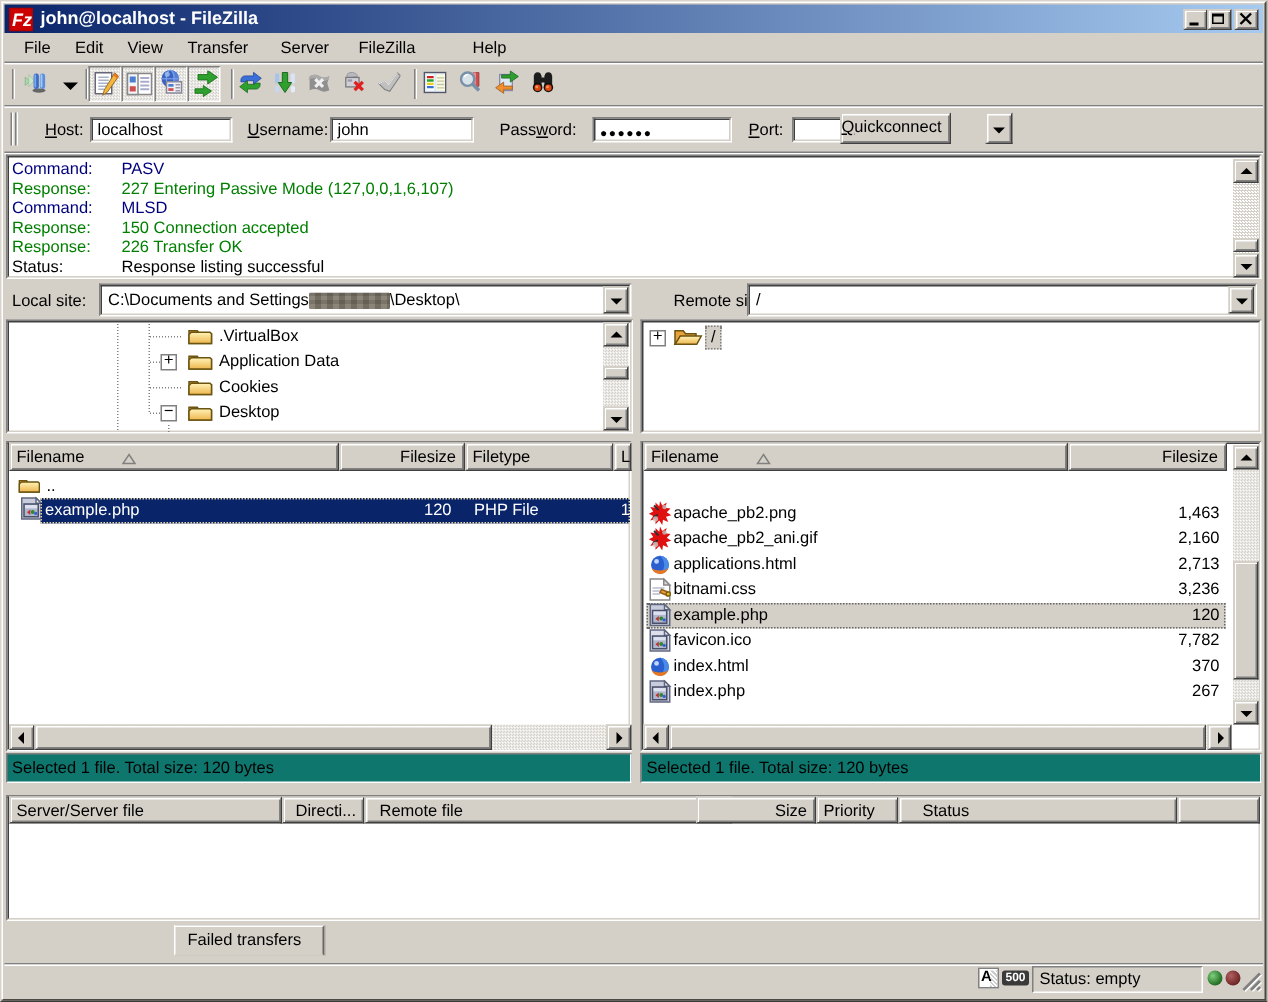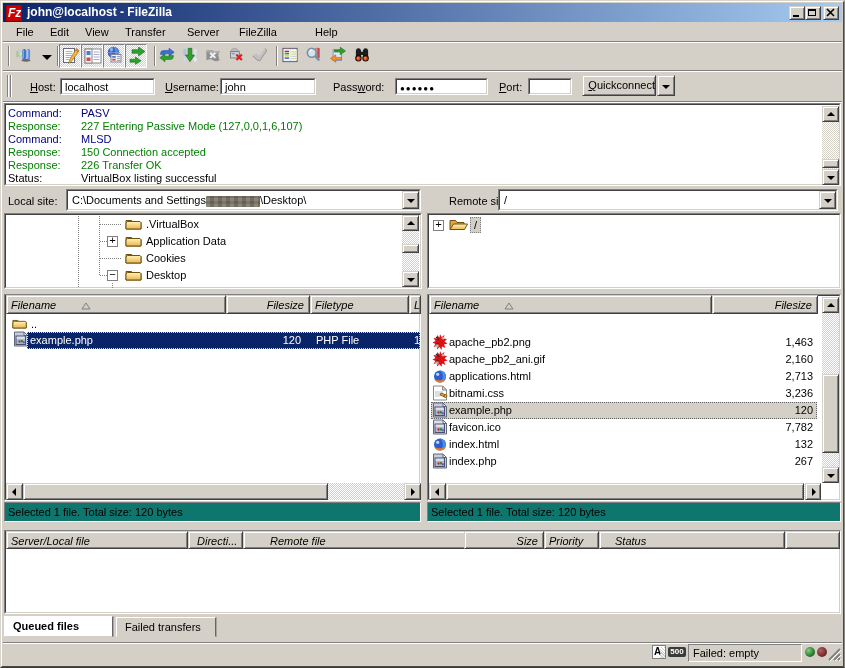--- a/index.html
+++ b/index.html
@@ -38,21 +38,21 @@
 .c-res{color:#007f00;}
 
 .sb-btn{position:absolute;background:#d4d0c8;border:1px solid;border-color:#d4d0c8 #404040 #404040 #d4d0c8;box-shadow:inset 1px 1px 0 #fff,inset -1px -1px 0 #808080;}
 .sb-track{position:absolute;background-image:conic-gradient(#fff 25%,#d4d0c8 0 50%,#fff 0 75%,#d4d0c8 0);background-size:2px 2px;}
 .sb-thumb{position:absolute;background:#d4d0c8;border:1px solid;border-color:#d4d0c8 #404040 #404040 #d4d0c8;box-shadow:inset 1px 1px 0 #fff,inset -1px -1px 0 #808080;}
 .arr{position:absolute;width:0;height:0;}
 
 .combo{position:absolute;height:22px;border:1px solid;border-color:#808080 #fff #fff #808080;padding-left:44px;}
 .combo>.in2{position:absolute;left:0;top:0;right:0;bottom:0;border:1px solid;border-color:#404040 #d4d0c8 #d4d0c8 #404040;background:#fff;padding:3px 0 0 4px;}
 .combo .drop{position:absolute;right:1px;top:1px;width:17px;height:18px;background:#d4d0c8;border:1px solid;border-color:#d4d0c8 #404040 #404040 #d4d0c8;box-shadow:inset 1px 1px 0 #fff,inset -1px -1px 0 #808080;}
-.hdr{position:absolute;top:0;height:19px;background:#d4d0c8;border:1px solid;border-color:#d4d0c8 #404040 #404040 #d4d0c8;box-shadow:inset 1px 1px 0 #fff,inset -1px -1px 0 #808080;padding:3px 0 0 4px;font-style:italic;}
+.hdr{position:absolute;top:0;height:19px;background:#d4d0c8;border:1px solid;border-color:#d4d0c8 #404040 #404040 #d4d0c8;box-shadow:inset 1px 1px 0 #fff,inset -1px -1px 0 #808080;padding:3px 0 0 4px;}
 .hdrR{text-align:right;padding-right:5px;}
 .row{position:absolute;height:17px;white-space:nowrap;}
 .cellR{position:absolute;text-align:right;top:2px;}
 .seltxt{background:#0a246a;color:#fff;}
 .graysel{background:#d4d0c8;}
 
 .statbar{position:absolute;background:#0f766e;}
 
 #tabs .tab{position:absolute;border:1px solid;border-color:#fff #666 #d4d0c8 #fff;box-shadow:1px 0 0 #a8a49c;background:#d4d0c8;padding:3px 8px 0 8px;height:21px;}
 .dotv{width:1px;background-image:repeating-linear-gradient(to bottom,#808080 0 1px,transparent 1px 2px);}
@@ -286,34 +286,34 @@
         <div class="in2">john</div>
       </div>
   <label style="left:330px">Pass<u>w</u>ord:</label>
   <div class="field" style="left:392px;width:93px">
         <div class="in2" style="font-size:8px;letter-spacing:1px;padding-top:4px">●●●●●●</div>
       </div>
   <label style="left:496px"><u>P</u>ort:</label>
   <div class="field" style="left:525px;width:44px">
         <div class="in2"></div>
       </div>
-  <div class="abs raised2" style="left:579px;top:3px;width:74px;height:21px;text-align:right;padding-top:3px"><u>Q</u>uickconnect</div>
+  <div class="abs raised2" style="left:557px;top:3px;width:74px;height:21px;text-align:left;padding-top:3px"><u>Q</u>uickconnect</div>
   <div class="abs raised2" style="left:654px;top:3px;width:18px;height:21px">
         <div class="arr" style="left:4px;top:9px;border-left:4px solid transparent;border-right:4px solid transparent;border-top:4px solid #000"></div>
       </div>
 </div>
 
 <div class="abs sunken" id="log">
       <div class="in"></div>
   <div class="line c-cmd" style="top:3px">Command:<span style="position:absolute;left:73px">PASV</span></div>
   <div class="line c-res" style="top:16px">Response:<span style="position:absolute;left:73px">227 Entering Passive Mode (127,0,0,1,6,107)</span></div>
   <div class="line c-cmd" style="top:29px">Command:<span style="position:absolute;left:73px">MLSD</span></div>
   <div class="line c-res" style="top:42px">Response:<span style="position:absolute;left:73px">150 Connection accepted</span></div>
   <div class="line c-res" style="top:55px">Response:<span style="position:absolute;left:73px">226 Transfer OK</span></div>
-  <div class="line" style="top:68px">Status:<span style="position:absolute;left:73px">VirtualBox listing successful</span></div>
+  <div class="line" style="top:68px">Status:<span style="position:absolute;left:73px">Response listing successful</span></div>
 
   <div class="abs" style="left:817px;top:2px;width:17px;height:79px">
     <div class="sb-track" style="left:0;top:0;width:17px;height:79px"></div>
     <div class="sb-btn" style="left:0;top:0;width:17px;height:16px">
           <div class="arr" style="left:4px;top:5px;border-left:4px solid transparent;border-right:4px solid transparent;border-bottom:4px solid #000"></div>
         </div>
     <div class="sb-thumb" style="left:0;top:53px;width:17px;height:9px"></div>
     <div class="sb-btn" style="left:0;top:63px;width:17px;height:16px">
           <div class="arr" style="left:4px;top:6px;border-left:4px solid transparent;border-right:4px solid transparent;border-top:4px solid #000"></div>
         </div>
@@ -479,21 +479,21 @@
           <use href="#icoic"></use>
         </svg>
     <span style="position:absolute;left:20px;top:2px">favicon.ico</span>
     <span class="cellR" style="left:284px;width:100px">7,782</span>
   </div>
   <div class="row" style="left:1px;top:141px;width:389px">
     <svg class="fi" style="left:3px;top:0px" width="16" height="16" viewBox="0 0 16 16">
           <use href="#htmlic"></use>
         </svg>
     <span style="position:absolute;left:20px;top:2px">index.html</span>
-    <span class="cellR" style="left:284px;width:100px">132</span>
+    <span class="cellR" style="left:284px;width:100px">370</span>
   </div>
   <div class="row" style="left:1px;top:158px;width:389px">
     <svg class="fi" style="left:3px;top:0px" width="16" height="16" viewBox="0 0 16 16">
           <use href="#phpic"></use>
         </svg>
     <span style="position:absolute;left:20px;top:2px">index.php</span>
     <span class="cellR" style="left:284px;width:100px">267</span>
   </div>
 
   <div class="abs" style="left:394px;top:2px;width:17px;height:186px">
@@ -517,43 +517,42 @@
           <div class="arr" style="left:6px;top:4px;border-top:4px solid transparent;border-bottom:4px solid transparent;border-left:4px solid #000"></div>
         </div>
   </div>
 </div>
 <div class="abs statbar sunken" style="left:427px;top:502px;width:414px;height:20px">
       <span style="position:absolute;left:3px;top:3px">Selected 1 file. Total size: 120 bytes</span>
     </div>
 
 <div class="abs sunken" id="queue" style="left:4px;top:530px;width:837px;height:84px">
       <div class="in"></div>
-  <div class="hdr" style="left:1px;width:182px;height:18px">Server/Local file</div>
+  <div class="hdr" style="left:1px;width:182px;height:18px">Server/Server file</div>
   <div class="hdr" style="left:183px;width:55px;height:18px;padding-left:8px">Directi...</div>
-  <div class="hdr" style="left:238px;width:245px;height:18px;padding-left:26px">Remote file</div>
+  <div class="hdr" style="left:238px;width:245px;height:18px;padding-left:9px">Remote file</div>
   <div class="hdr hdrR" style="left:459px;width:80px;height:18px">Size</div>
   <div class="hdr" style="left:539px;width:55px;height:18px">Priority</div>
   <div class="hdr" style="left:594px;width:186px;height:18px;padding-left:15px">Status</div>
   <div class="hdr" style="left:780px;width:55px;height:18px"></div>
 </div>
 
 <div class="abs" id="tabs" style="left:0;top:616px;width:845px;height:24px">
-  <div class="tab" style="left:4px;top:0;width:109px;background:#fff;font-weight:bold">Queued files</div>
   <div class="tab" style="left:116px;top:1px;width:100px;height:20px">Failed transfers</div>
 </div>
 
 <div class="abs etch" style="left:3px;top:642px;width:839px"></div>
 <div class="abs" id="statusbar" style="left:3px;top:644px;width:839px;height:21px">
   <div class="abs" style="left:649px;top:1px;width:14px;height:14px;border:1px solid #808080;background:#fff">
         <span style="position:absolute;left:1px;top:0px;font-weight:bold;font-size:10px">A</span>
         <div class="abs" style="left:7px;top:1px;width:5px;height:11px;background-image:repeating-linear-gradient(45deg,#ccc 0 1px,transparent 1px 2px)"></div>
       </div>
   <div class="abs" style="left:665px;top:3px;width:18px;height:10px;background:#3a3a3a;border-radius:2px;color:#fff;font-size:8px;font-weight:bold;text-align:center;line-height:10px">500</div>
   <div class="abs sunken" style="left:685px;top:0px;width:114px;height:18px;background:#d4d0c8">
-        <span style="position:absolute;left:4px;top:2px">Failed: empty</span>
+        <span style="position:absolute;left:4px;top:2px">Status: empty</span>
       </div>
   <div class="abs" style="left:802px;top:3px;width:10px;height:10px;border-radius:50%;background:radial-gradient(circle at 3.5px 3.5px,#7fd07f,#2d7a2d 60%,#1a4d1a)"></div>
   <div class="abs" style="left:814px;top:3px;width:10px;height:10px;border-radius:50%;background:radial-gradient(circle at 3.5px 3.5px,#b06060,#7a2d2d 60%,#4d1a1a)"></div>
   <svg class="abs" style="left:825px;top:3px" width="14" height="15" viewBox="0 0 14 15">
         <g stroke="#808080" stroke-width="2">
           <path d="M12 2 L1 13"></path>
           <path d="M12 7 L6 13"></path>
           <path d="M12 11 L10 13"></path>
         </g>
         <g stroke="#fff" stroke-width="1">

